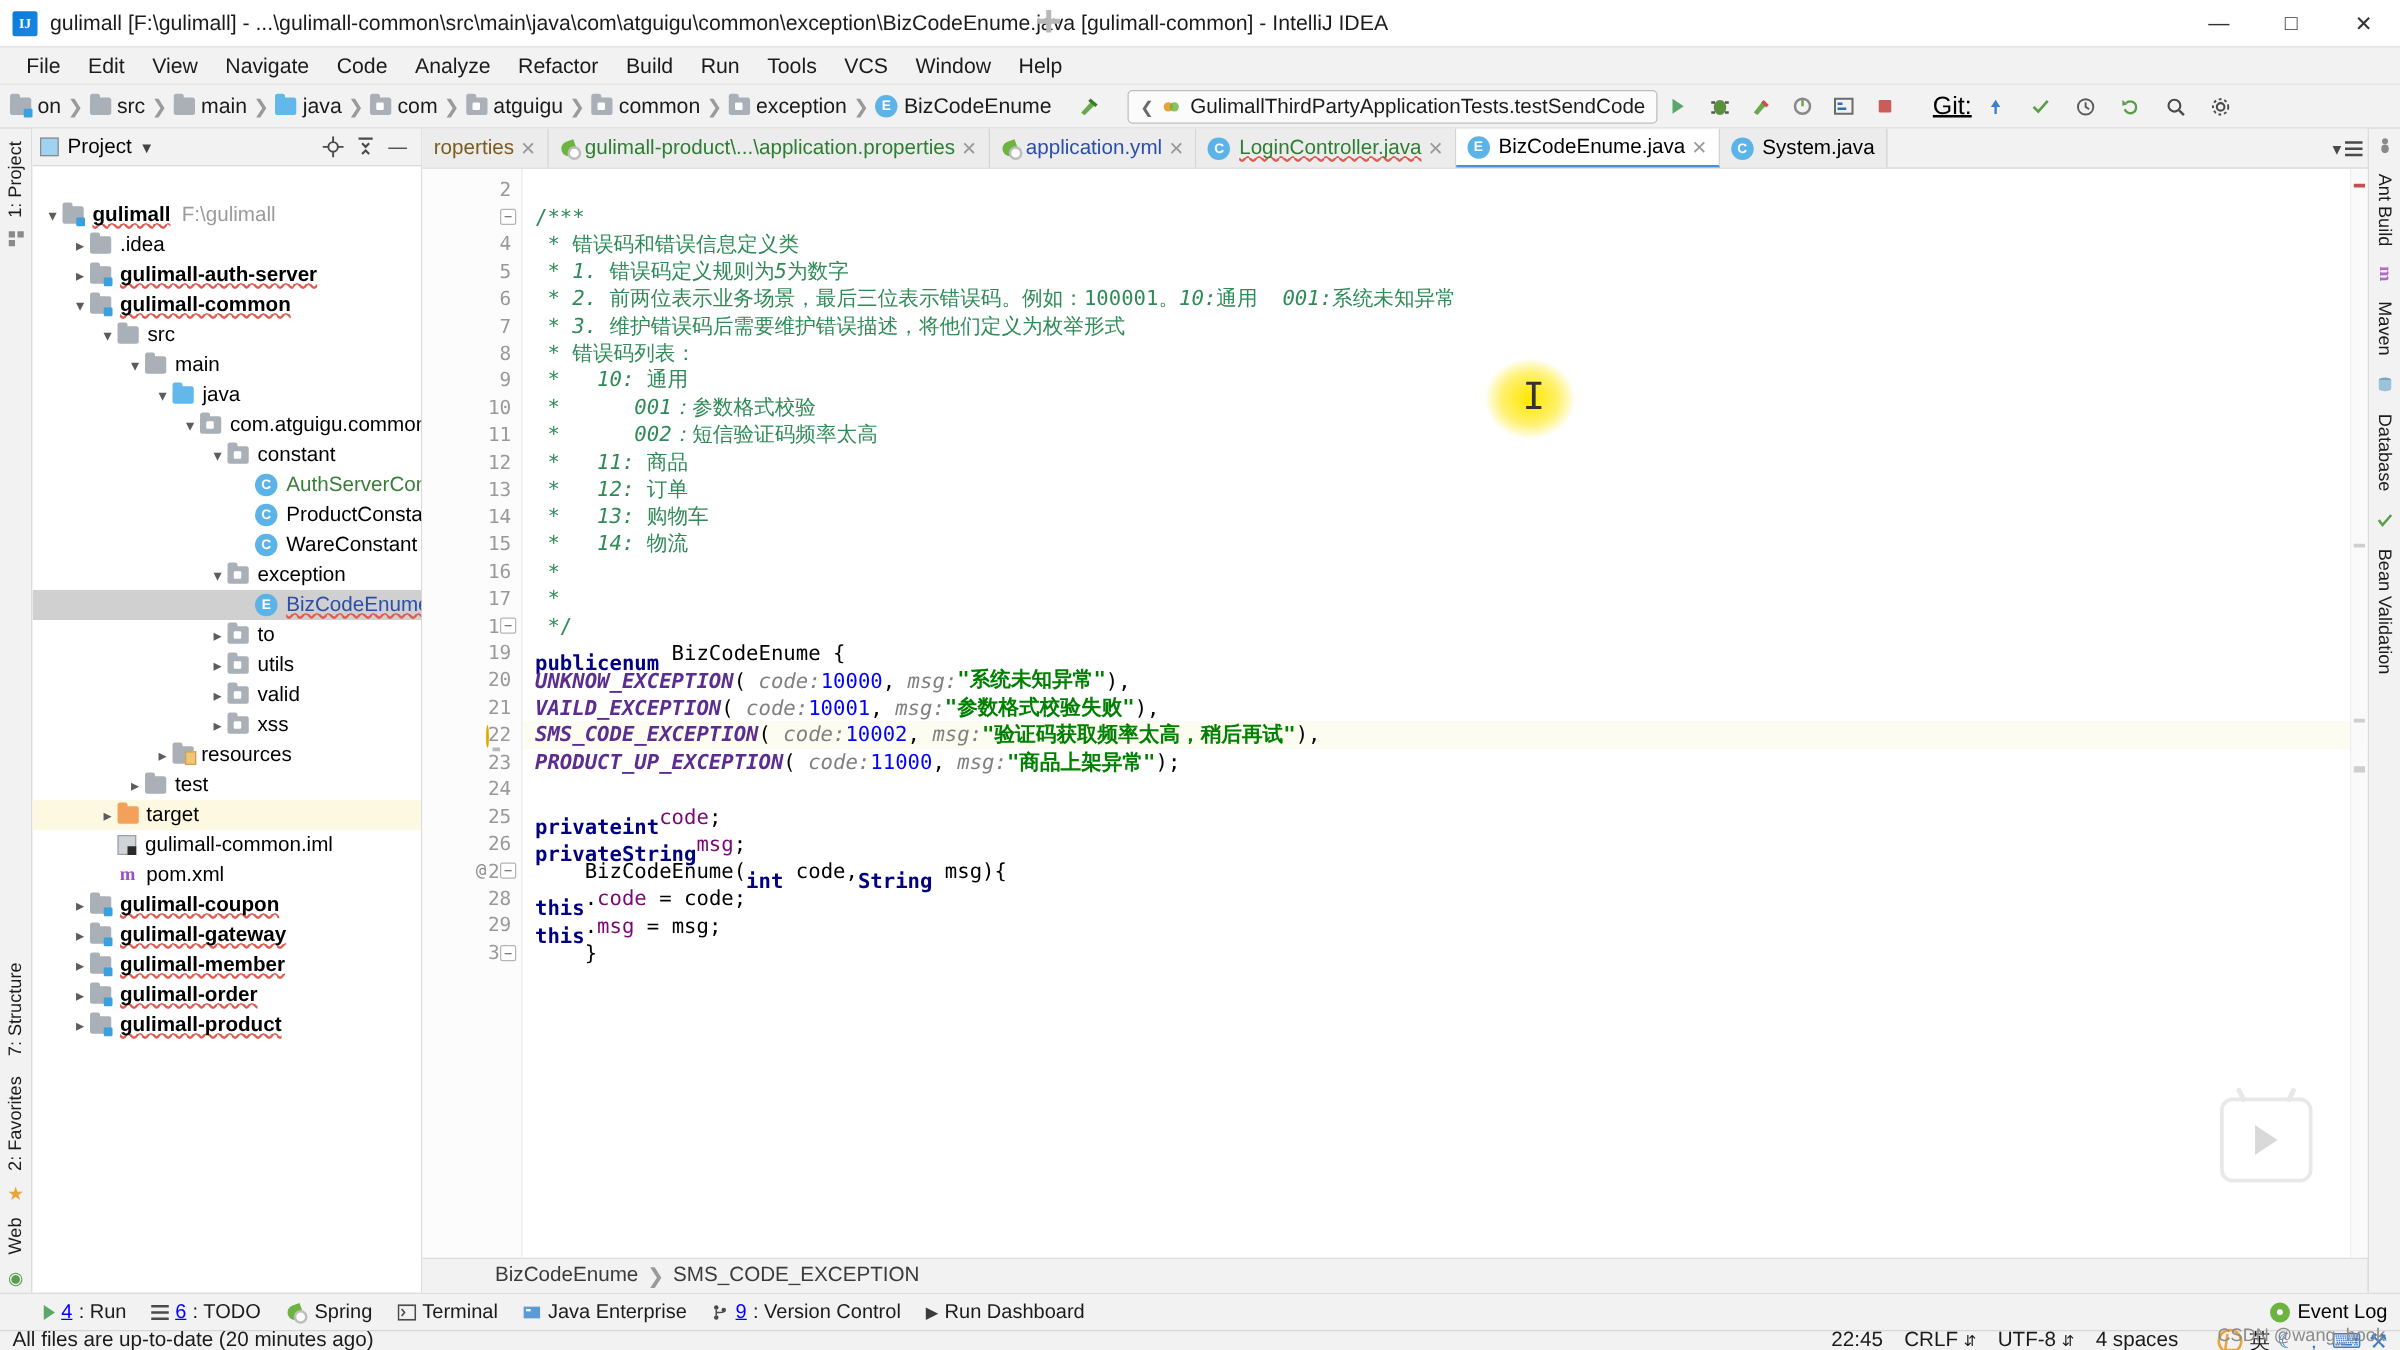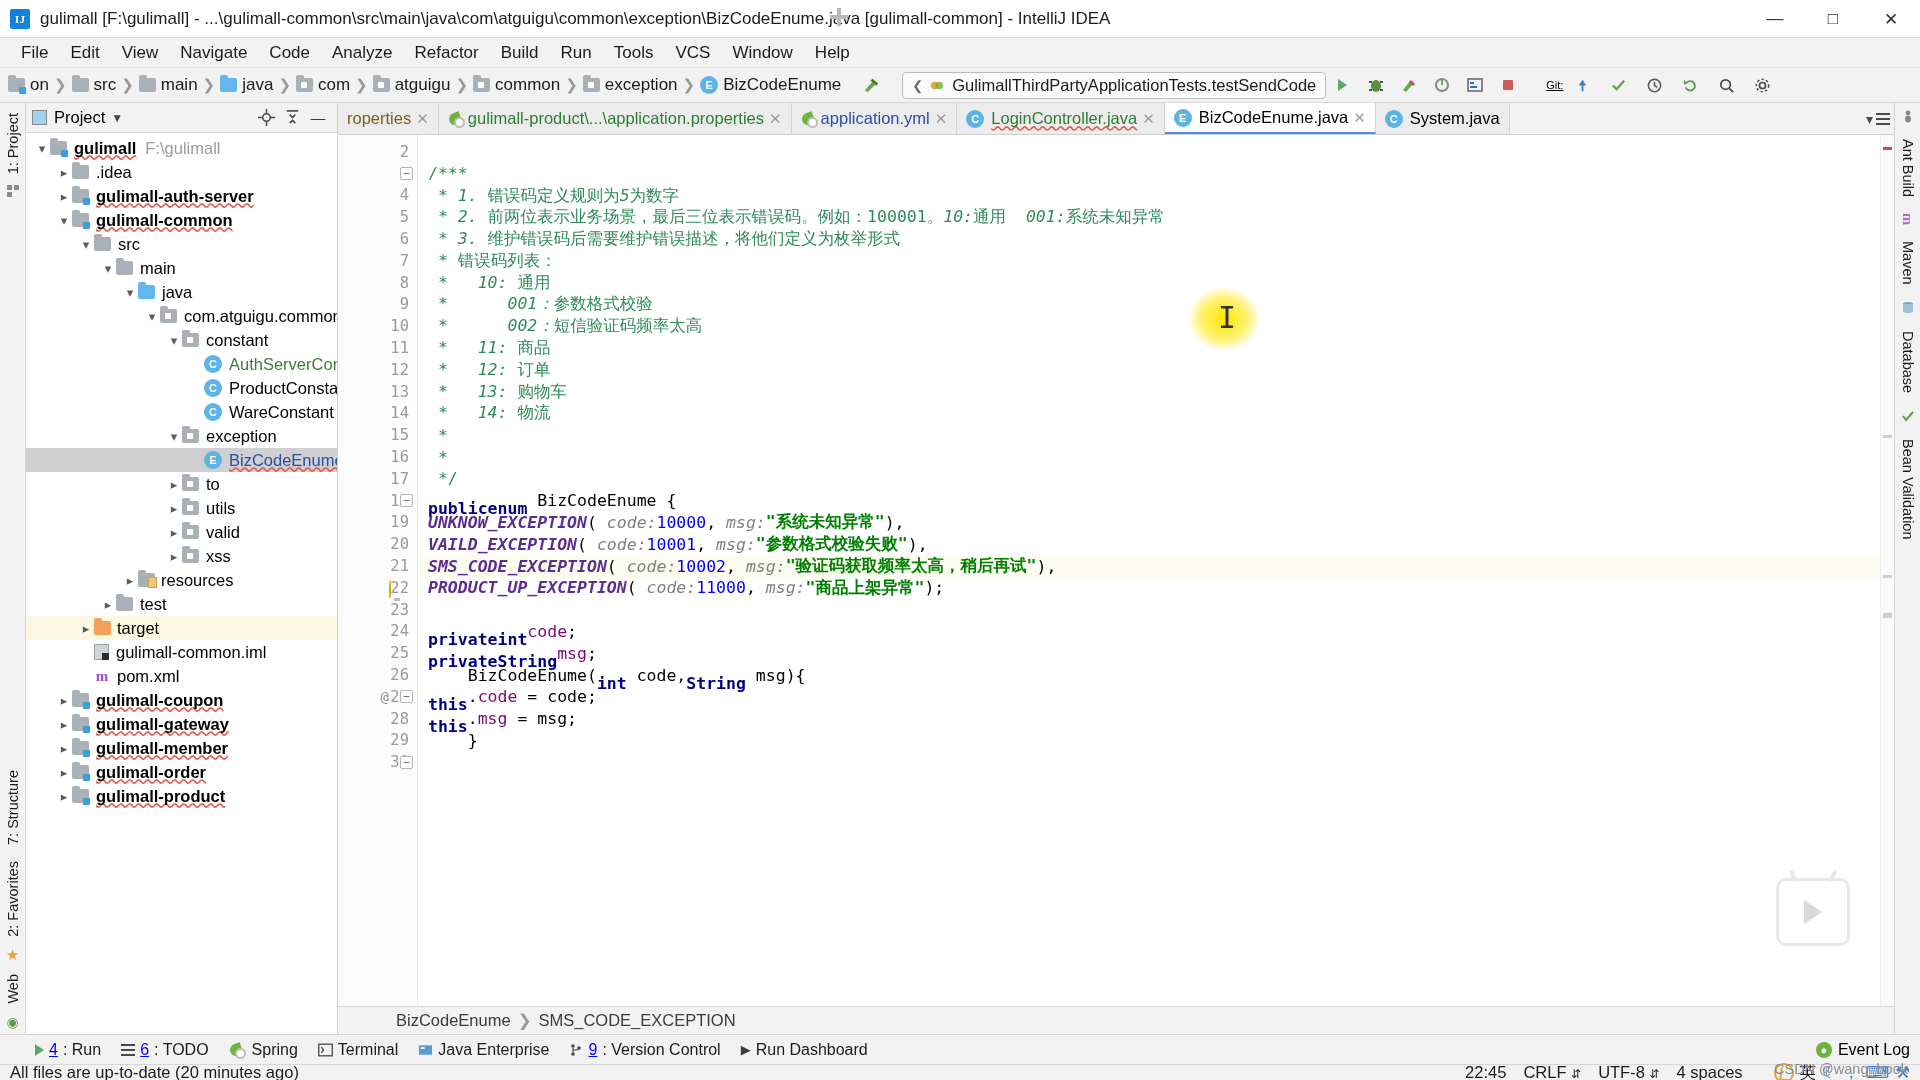--- a/index.html
+++ b/index.html
@@ -71,21 +71,21 @@
   
   .rail { width:26px; background:#f2f2f2; border-right:1px solid #d6d6d6; display:flex; flex-direction:column; justify-content:space-between; align-items:center; padding:4px 0; flex:none;}
   .rail-lbl { writing-mode:vertical-rl; transform:rotate(180deg); font-size:14.5px; color:#1b1b1b; padding:6px 0; white-space:nowrap; }
   .rail-top,.rail-bot{display:flex;flex-direction:column;align-items:center;gap:4px;}
 
   
   .rail-r { width:26px; background:#f2f2f2; border-left:1px solid #d6d6d6; display:flex; flex-direction:column; align-items:center; padding-top:6px; gap:16px; flex:none;}
   .rail-r .rlbl { writing-mode:vertical-rl; font-size:14.5px; color:#1b1b1b; white-space:nowrap; }
 
   
-  .project-panel { width:312px; background:#fff; display:flex; flex-direction:column; border-right:1px solid #cfcfcf; flex:none; }
+  .project-panel { width:312px; background:#fff; display:flex; flex-direction:column; border-right:1px solid #cfcfcf; flex:none;gap:24px; }
   .pp-head { height:30px; display:flex; align-items:center; background:#f2f2f2; border-bottom:1px solid #d9d9d9; padding:0 6px; flex:none; }
   .pp-head .pp-title { font-size:16.5px; margin-left:7px; }
   .pp-icon-sq { width:15px;height:15px;border:1.5px solid #8a8a8a;background:#9fd3f0;}
   .pp-head .sp { flex:1; }
   .pp-hb { width:26px;height:26px;display:flex;align-items:center;justify-content:center;color:#3c3c3c;font-size:15px;}
   .tree { flex:1; overflow:hidden; padding-top:3px; font-size:16.5px; position:relative;}
   .trow { height:24px; display:flex; align-items:center; white-space:nowrap; padding-right:4px; }
   .trow.sel { background:#d0d0d0; }
   .trow.hl { background:#fdf8e2; }
   .twist { width:16px; text-align:center; color:#5c5c5c; font-size:13px; flex:none; }
@@ -298,21 +298,21 @@
           <rect x="4" y="10" width="7" height="2" fill="#2b6fb5"></rect>
         </svg>
     </div>
     <div class="tb-btn">
       <svg width="18" height="18" viewBox="0 0 18 18">
           <rect x="4" y="4" width="10" height="10" rx="1" fill="#cc5c5c"></rect>
         </svg>
     </div>
 
     <div style="margin-left:22px; display:flex; align-items:center; gap:3px;">
-      <span style="font-size:11px;text-decoration:underline;">Git:</span>
+      <span style="font-size:20px;text-decoration:underline;">Git:</span>
       <div class="tb-btn">
         <svg width="17" height="17" viewBox="0 0 18 18">
             <path d="M9 3 L5 9 L8 9 L8 15 L10 15 L10 9 L13 9 Z" fill="#3b7ecb"></path>
           </svg>
       </div>
       <div class="tb-btn">
         <svg width="17" height="17" viewBox="0 0 18 18">
             <path d="M3 9 L7 13 L15 4" stroke="#5a9e4a" stroke-width="2.3" fill="none"></path>
           </svg>
       </div>
@@ -695,20 +695,21 @@
             </div>
           </div>
         <div class="code-col" id="code">
           <div class="cursor-glow"></div>
           <div class="ibeam">I</div>
           <div class="watermark">
               <span class="tri"></span>
             </div>
         <div class="cline">&nbsp;</div>
             <div class="cline"><span class="cmt">/***</span></div>
+            <div class="cline"><span class="cmt"> * 错误码和错误信息定义类</span></div>
             <div class="cline"><span class="cmt"> * <span class="cmt-i">1.</span> 错误码定义规则为<span class="cmt-i">5</span>为数字</span></div>
             <div class="cline"><span class="cmt"> * <span class="cmt-i">2.</span> 前两位表示业务场景，最后三位表示错误码。例如：100001。<span class="cmt-i">10:</span>通用  <span class="cmt-i">001:</span>系统未知异常</span></div>
             <div class="cline"><span class="cmt"> * <span class="cmt-i">3.</span> 维护错误码后需要维护错误描述，将他们定义为枚举形式</span></div>
             <div class="cline"><span class="cmt"> * 错误码列表：</span></div>
             <div class="cline"><span class="cmt"> *   <span class="cmt-i">10:</span> 通用</span></div>
             <div class="cline"><span class="cmt"> *      <span class="cmt-i">001：</span>参数格式校验</span></div>
             <div class="cline"><span class="cmt"> *      <span class="cmt-i">002：</span>短信验证码频率太高</span></div>
             <div class="cline"><span class="cmt"> *   <span class="cmt-i">11:</span> 商品</span></div>
             <div class="cline"><span class="cmt"> *   <span class="cmt-i">12:</span> 订单</span></div>
             <div class="cline"><span class="cmt"> *   <span class="cmt-i">13:</span> 购物车</span></div>

